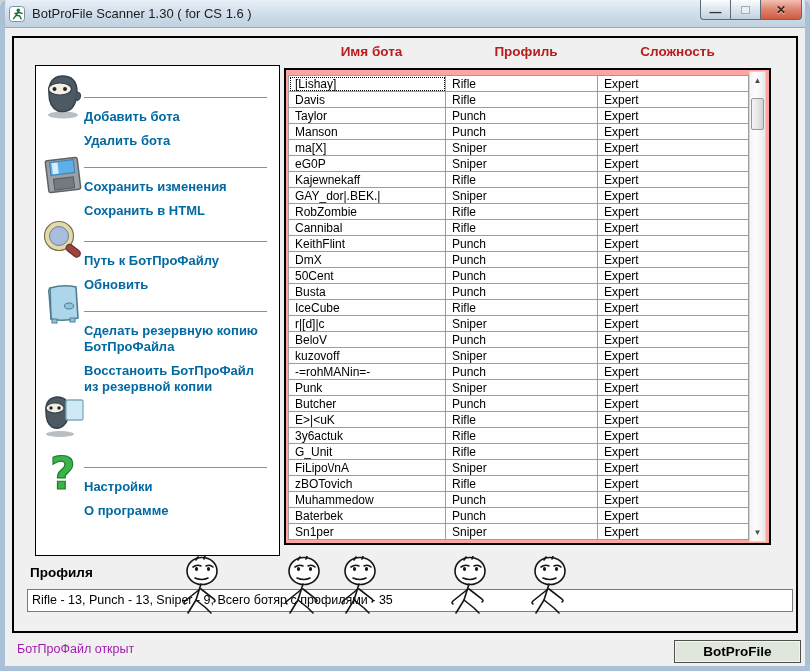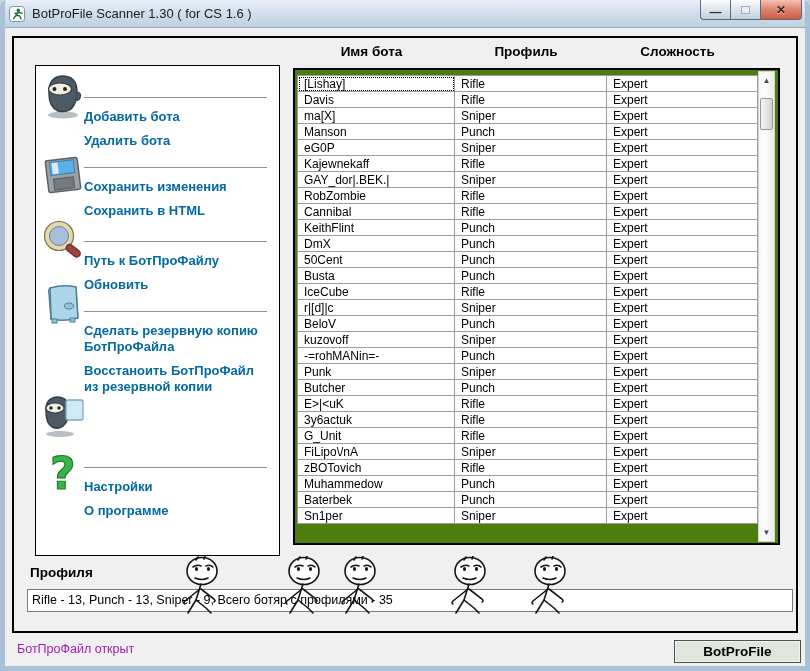--- a/index.html
+++ b/index.html
@@ -39,25 +39,25 @@
   .sb-icon{position:absolute;left:4px;width:46px;height:48px;}
   .i-ninja{top:6px;} .i-floppy{top:85px;} .i-magnifier{top:154px;}
   .i-box{top:214px;} .i-ninjabox{top:324px;} .i-question{top:381px;}
   .sb-g{position:absolute;left:48px;right:12px;}
   .g1{top:31px;} .g2{top:101px;} .g3{top:175px;} .g4{top:245px;} .g5{top:348px;} .g6{top:401px;}
   .sb-sep{height:1px;background:#8f8f8f;margin-bottom:11px;}
   .sb-link{font-size:13px;font-weight:bold;color:#0369a1;line-height:16px;
            margin-bottom:8px;cursor:pointer;}
   
   .col-head{position:absolute;top:44px;height:17px;text-align:center;
-            font-size:13.5px;font-weight:bold;color:#000000;z-index:5;}
+            font-size:13.5px;font-weight:bold;color:#b91c1c;z-index:5;}
   .ch-name{left:293px;width:157px;} .ch-profile{left:450px;width:152px;} .ch-diff{left:602px;width:151px;}
   
-  .listbox{position:absolute;left:293px;top:68px;width:487px;height:477px;
-           border:2px solid #000;background:#4d7c0f;z-index:5;}
+  .listbox{position:absolute;left:284px;top:68px;width:487px;height:477px;
+           border:2px solid #000;background:#fca5a5;z-index:5;}
   table.grid{position:absolute;left:2px;top:5px;border-collapse:collapse;
              table-layout:fixed;width:460px;}
   table.grid td{border:1px solid #9c9c9c;height:16px;padding:0 2px 0 6px;
                 font-size:12px;color:#000;white-space:nowrap;overflow:hidden;background:#fff;}
   td.cell-focused{outline:1px dotted #000;outline-offset:-2px;}
   
   .vscroll{position:absolute;top:1px;right:3px;width:17px;height:471px;
            background:linear-gradient(to right,#f5f5f5,#fdfdfd 40%,#e9e9e9);
            border:1px solid #d6d6d6;}
   .sb-btn{position:absolute;left:0;width:15px;height:15px;display:flex;
@@ -203,27 +203,32 @@
             <td class="cell-focused">[Lishay]</td>
             <td>Rifle</td>
             <td>Expert</td>
           </tr>
           <tr>
             <td>Davis</td>
             <td>Rifle</td>
             <td>Expert</td>
           </tr>
           <tr>
+            <td>Taylor</td>
+            <td>Punch</td>
+            <td>Expert</td>
+          </tr>
+          <tr>
+            <td>Manson</td>
+            <td>Punch</td>
+            <td>Expert</td>
+          </tr>
+          <tr>
             <td>ma[X]</td>
             <td>Sniper</td>
-            <td>Expert</td>
-          </tr>
-          <tr>
-            <td>Manson</td>
-            <td>Punch</td>
             <td>Expert</td>
           </tr>
           <tr>
             <td>eG0P</td>
             <td>Sniper</td>
             <td>Expert</td>
           </tr>
           <tr>
             <td>Kajewnekaff</td>
             <td>Rifle</td>

